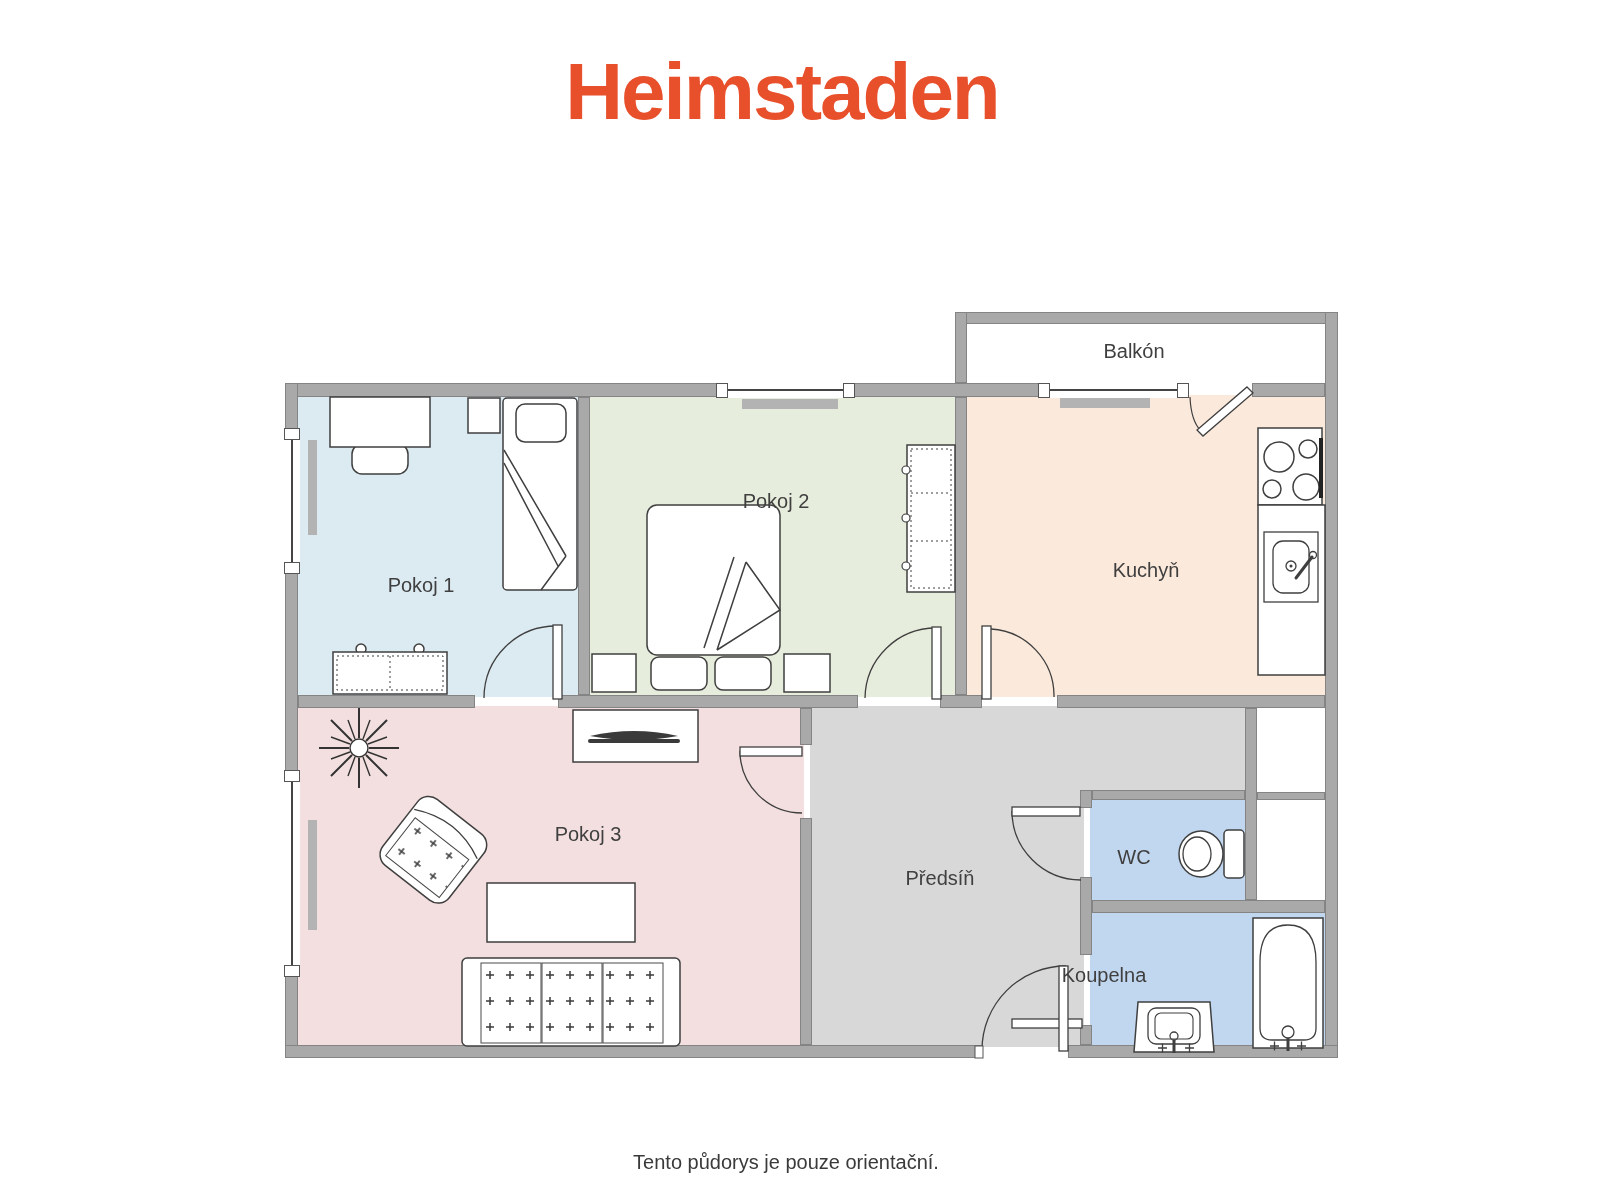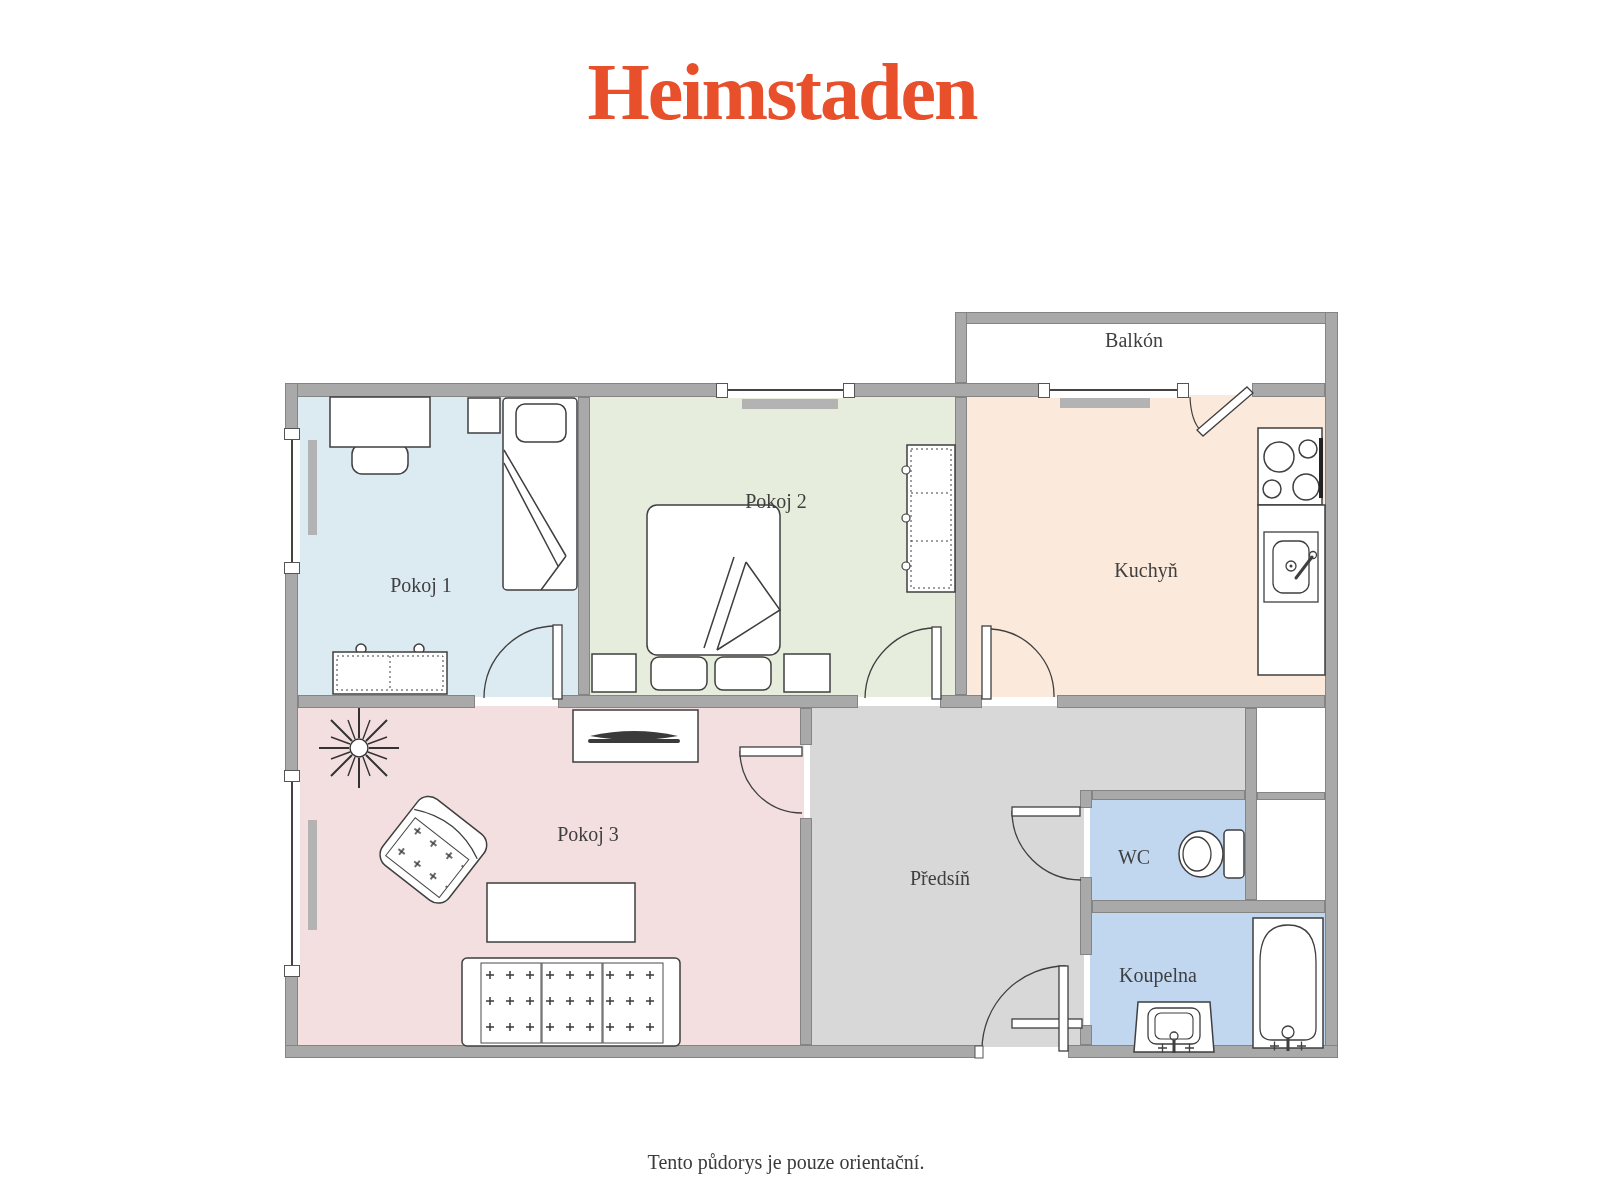--- a/index.html
+++ b/index.html
@@ -1,16 +1,16 @@
 <!DOCTYPE html>
 <html><head>
 <meta charset="utf-8">
 <style>
   html,body{margin:0;padding:0;background:#fff;}
-  .page{position:relative;width:1368px;height:1200px;background:#ffffff;font-family:Liberation Serif, serif;overflow:hidden;}
+  .page{position:relative;width:1368px;height:1200px;background:#ffffff;font-family:Liberation Sans, sans-serif;overflow:hidden;}
   .logo{position:absolute;left:782px;top:92px;transform:translate(-50%,-50%);font-size:80px;font-weight:bold;color:#e8502c;letter-spacing:-2px;white-space:nowrap;}
   .disclaimer{position:absolute;left:786px;top:1162px;transform:translate(-50%,-50%);font-size:20px;color:#3a3a3a;white-space:nowrap;}
   .room{position:absolute;}
   .wall{position:absolute;background:#a9a9a9;border:1px solid #848484;box-sizing:border-box;}
   .radiator{position:absolute;background:#b3b3b3;}
   .label{position:absolute;transform:translate(-50%,-50%);font-size:20px;color:#3f3f3f;white-space:nowrap;}
   .window{position:absolute;background:#ffffff;}
   .wcap{position:absolute;background:#ffffff;border:1px solid #555;box-sizing:border-box;}
   .wline-v{position:absolute;background:#444;width:2px;}
   .wline-h{position:absolute;background:#444;height:2px;}
@@ -238,23 +238,23 @@
         <path d="M1260 962 Q1260 925 1288 925 Q1316 925 1316 962 L1316 1028 Q1316 1040 1304 1040 L1272 1040 Q1260 1040 1260 1028 Z" fill="#fff" stroke="#3f3f3f" stroke-width="1.3"></path>
         <circle cx="1288" cy="1032" r="6" fill="none" stroke="#3f3f3f" stroke-width="1.3"></circle>
         <path d="M1288 1038 V1051" stroke="#3f3f3f" stroke-width="3" fill="none"></path>
         <path d="M1270 1046 h9 M1274.5 1041.5 v9 M1297 1046 h9 M1301.5 1041.5 v9" stroke="#3f3f3f" stroke-width="1.3" fill="none"></path>
       </g>
     </svg>
 
     <div class="label" style="left:421px;top:568px;margin-top:17px;">Pokoj 1</div>
     <div class="label" style="left:776px;top:487px;margin-top:14px;">Pokoj 2</div>
     <div class="label" style="left:1146px;top:543px;margin-top:27px;">Kuchyň</div>
-    <div class="label" style="left:1134px;top:340px;">Balkón</div>
+    <div class="label" style="left:1134px;top:351px;">Balkón</div>
     <div class="label" style="left:588px;top:834px;">Pokoj 3</div>
     <div class="label" style="left:940px;top:866px;margin-top:12px;">Předsíň</div>
     <div class="label" style="left:1134px;top:857px;">WC</div>
-    <div class="label" style="left:1158px;top:975px;">Koupelna</div>
+    <div class="label" style="left:1104px;top:975px;">Koupelna</div>
 
   </div>
 
   <div class="disclaimer">Tento půdorys je pouze orientační.</div>
 
 </div>
 
 </body></html>

